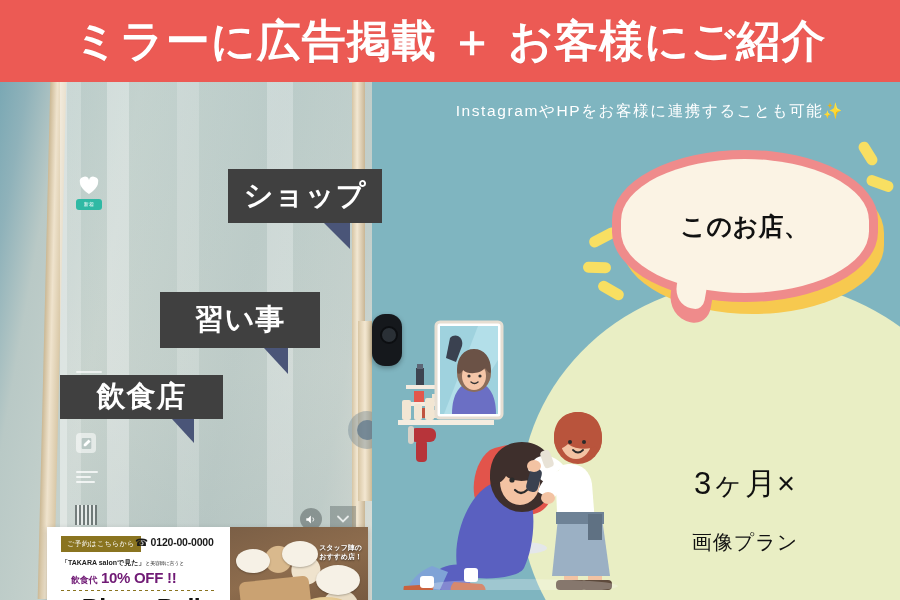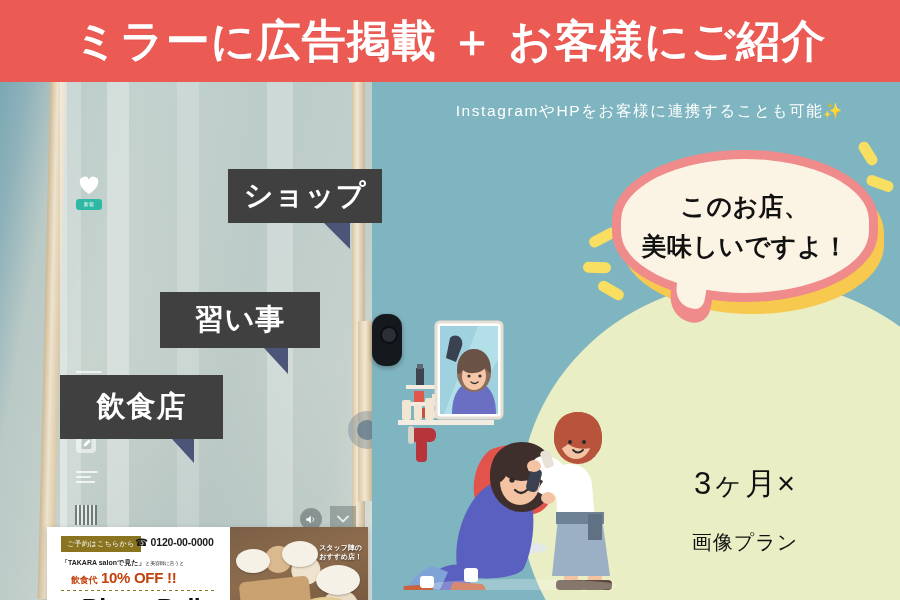--- a/index.html
+++ b/index.html
@@ -153,21 +153,21 @@
   .ad-tel{
     position:absolute;left:88px;top:9px;color:#1a1a1a;font-size:10.5px;font-weight:bold;
     white-space:nowrap;letter-spacing:-.2px;
   }
   .ad-quote{
     position:absolute;left:14px;top:31px;width:160px;font-size:7px;color:#222;
     white-space:nowrap;font-weight:bold;
   }
   .ad-quote .tiny{font-size:5px;font-weight:normal;letter-spacing:-.2px;}
   .ad-off{
-    position:absolute;left:24px;top:42px;font-size:15px;font-weight:bold;color:#c2410c;
+    position:absolute;left:24px;top:42px;font-size:15px;font-weight:bold;color:#701a75;
     white-space:nowrap;letter-spacing:-.3px;
   }
   .ad-off .sm{font-size:9px;}
   .ad-dash{
     position:absolute;left:14px;width:156px;height:1px;
     background:repeating-linear-gradient(90deg,#8a7420 0 3px,transparent 3px 6px);
   }
   .ad-dash.t{top:63px;}
   .ad-brand{
     position:absolute;left:14px;top:67px;width:160px;text-align:center;
@@ -207,21 +207,21 @@
   }
   .nb .tail{
     position:absolute;width:0;height:0;border-style:solid;
   }
   .nb-shop{left:228px;top:169px;width:154px;height:54px;font-size:29px;}
   .nb-shop .tail{left:96px;bottom:-26px;border-width:26px 0 0 26px;border-color:#4a5578 transparent transparent transparent;}
   .nb-event{left:23px;top:210px;width:158px;height:56px;font-size:29px;}
   .nb-event .tail{left:42px;bottom:-28px;border-width:28px 26px 0 0;border-color:#4a5578 transparent transparent transparent;}
   .nb-narai{left:160px;top:292px;width:160px;height:56px;font-size:29px;}
   .nb-narai .tail{left:104px;bottom:-26px;border-width:26px 0 0 24px;border-color:#4a5578 transparent transparent transparent;}
-  .nb-food{left:60px;top:375px;width:163px;height:64px;font-size:29px;}
+  .nb-food{left:60px;top:375px;width:163px;height:44px;font-size:29px;}
   .nb-food .tail{left:112px;bottom:-24px;border-width:24px 0 0 22px;border-color:#4a5578 transparent transparent transparent;}
 
   
   .pink-wrap{position:absolute;left:612px;top:150px;width:280px;height:175px;z-index:28;}
   .pink-shadow{
     position:absolute;left:10px;top:14px;width:262px;height:150px;border-radius:50%/46%;
     background:#f7c94f;
   }
   .pink-border{
     position:absolute;left:0;top:0;width:266px;height:152px;border-radius:50%/46%;
@@ -384,21 +384,20 @@
   <div class="dash d5"></div>
 
   <div class="pink-wrap">
     <div class="pink-shadow"></div>
     <div class="pink-tail-b"></div>
     <div class="pink-border"></div>
     <div class="pink-fill"></div>
     <div class="pink-tail-f"></div>
     <div class="pink-text">
       <div>このお店、</div>
-      <div>美味しいですよ！</div>
     </div>
   </div>
 
   <div class="salon">
     <svg viewBox="0 0 232 300" width="232" height="300">
 
       <rect x="6" y="130" width="96" height="5" fill="#f4ece0"></rect>
       <rect x="14" y="95" width="46" height="4" fill="#f4ece0"></rect>
       <rect x="14" y="112" width="46" height="4" fill="#f4ece0"></rect>
       <rect x="24" y="78" width="8" height="17" fill="#3c4450"></rect>

